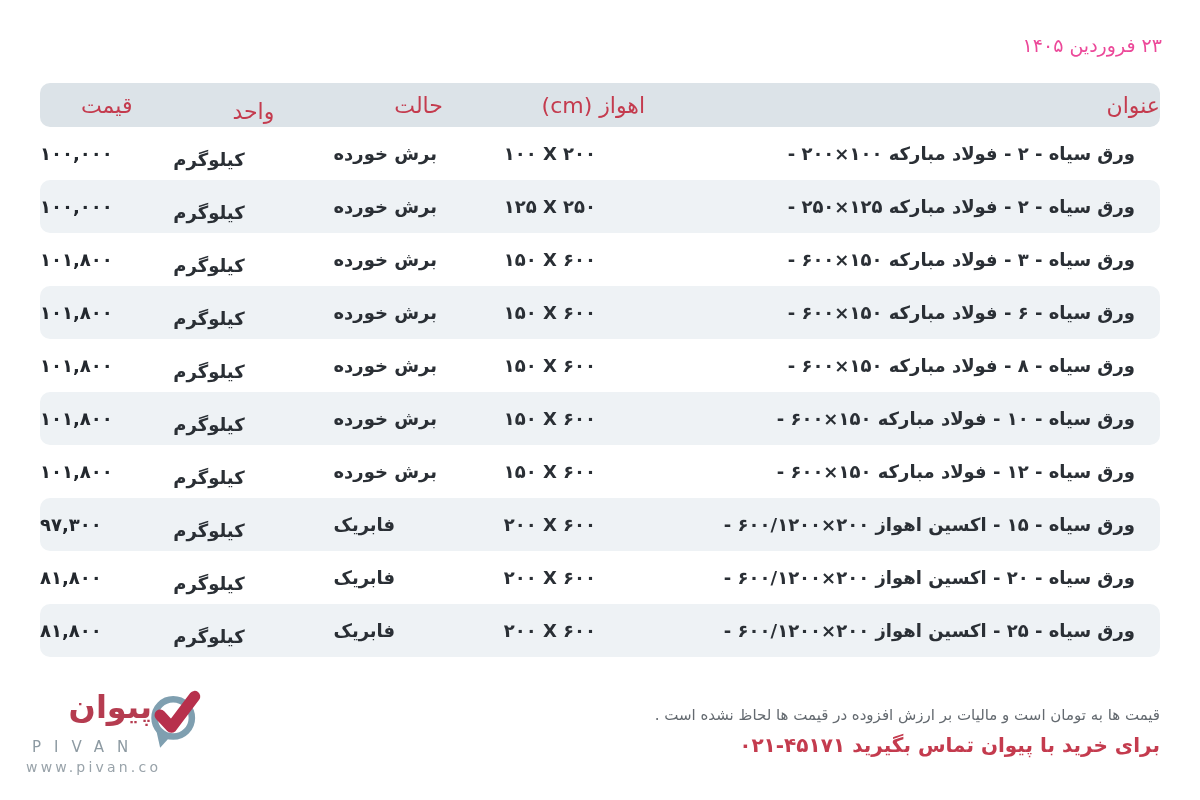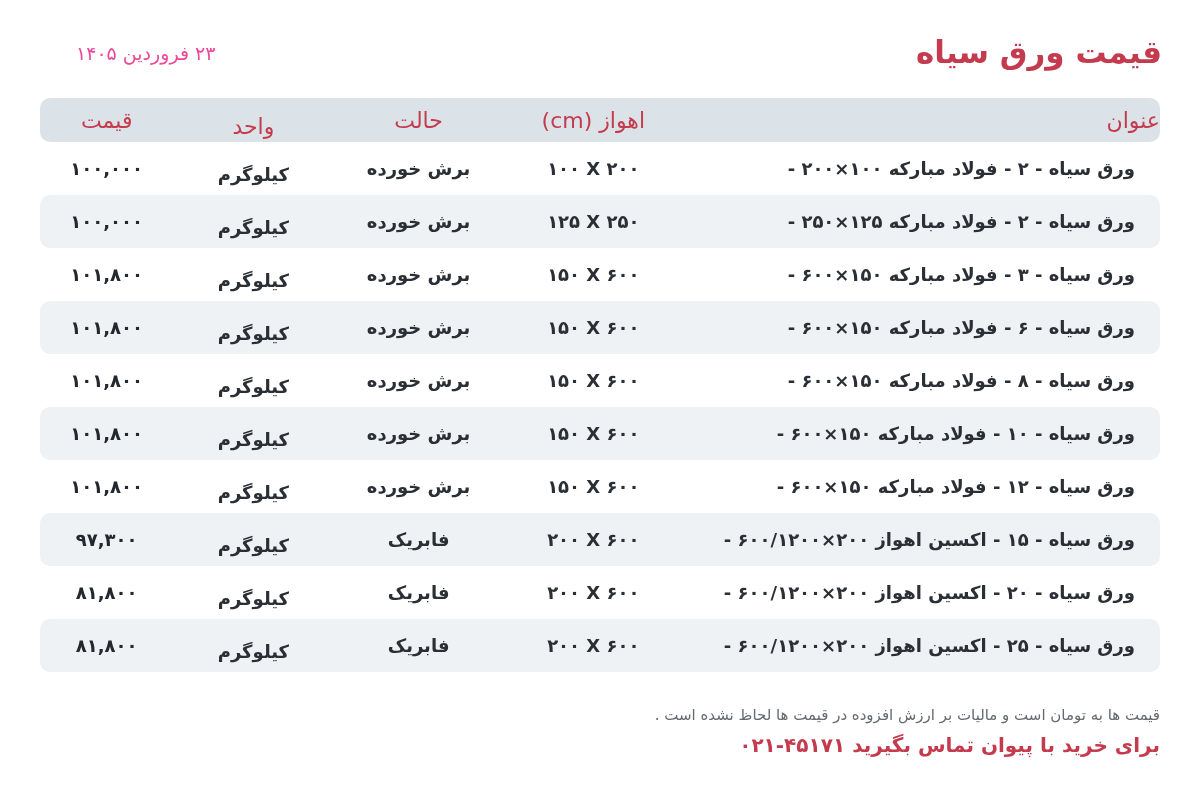--- a/index.html
+++ b/index.html
@@ -19,21 +19,21 @@
   .page-title{margin:0;font-size:31px;font-weight:bold;color:var(--accent);line-height:1.2;}
   .date{font-size:19px;color:#ec4899;margin-left:40px;}
 
   
   .price-table{margin:27px 40px 0 40px;}
   .thead{display:flex;align-items:center;height:44px;background:var(--header-bg);
          border-radius:10px;}
   .th{font-size:22px;font-weight:normal;color:var(--accent);text-align:center;}
   .row{display:flex;align-items:center;height:53px;}
   .row.alt{background:var(--alt-bg);border-radius:10px;}
-  .td{font-size:18px;color:#2a2f35;text-align:center;font-weight:600;}
+  .td{font-size:18px;color:#2a2f35;text-align:left;font-weight:600;}
   .col-title{width:42.6%;box-sizing:border-box;text-align:right;}
   .td.col-title{text-align:right;padding-right:25px;}
   .col-size{width:16.0%;}
   .td.col-size{direction:ltr;}
   .col-state{width:15.2%;}
   .col-unit{width:14.3%;margin-top:12px;}
   .col-price{width:11.9%;}
   .td.col-price{font-weight:bold;color:#23282e;}
 
   
@@ -54,21 +54,20 @@
            letter-spacing:13px;direction:ltr;}
   .logo-url{position:absolute;left:0px;top:79px;font-size:14px;color:#99a3aa;
             letter-spacing:3.2px;direction:ltr;}
 </style>
 </head>
 <body>
 
 <div class="page">
 
   <div class="topbar">
-    <h1 class="page-title">قیمت ورق سیاه</h1>
     <div class="date">۲۳ فروردین ۱۴۰۵</div>
   </div>
 
   <div class="price-table">
     <div class="thead">
       <div class="th col-title">عنوان</div>
       <div class="th col-size">اهواز (cm)</div>
       <div class="th col-state">حالت</div>
       <div class="th col-unit">واحد</div>
       <div class="th col-price">قیمت</div>
@@ -156,14 +155,24 @@
   </div>
   </div>
 
   <div class="note">قیمت ها به تومان است و مالیات بر ارزش افزوده در قیمت ها لحاظ نشده است .</div>
 
   <div class="contact">
     <span>برای خرید با پیوان تماس بگیرید</span>
     <span class="phone">۰۲۱-۴۵۱۷۱</span>
   </div>
 
+  <div class="logo">
+    <svg class="logo-icon" viewBox="0 0 60 70" aria-hidden="true">
+      <circle class="pin-circle" cx="27" cy="36" r="20" stroke-width="7"></circle>
+      <path class="pin-tail" d="M9 50 L13 68 L24 56 Z"></path>
+      <path class="check-mark" d="M13 33 L25 46 L50 13" stroke-width="12" stroke-linecap="round" stroke-linejoin="round"></path>
+    </svg>
+    <div class="logo-fa">پیوان</div>
+    <div class="logo-en">PIVAN</div>
+    <div class="logo-url">www.pivan.co</div>
+  </div>
 
 </div>
 
 </body></html>

